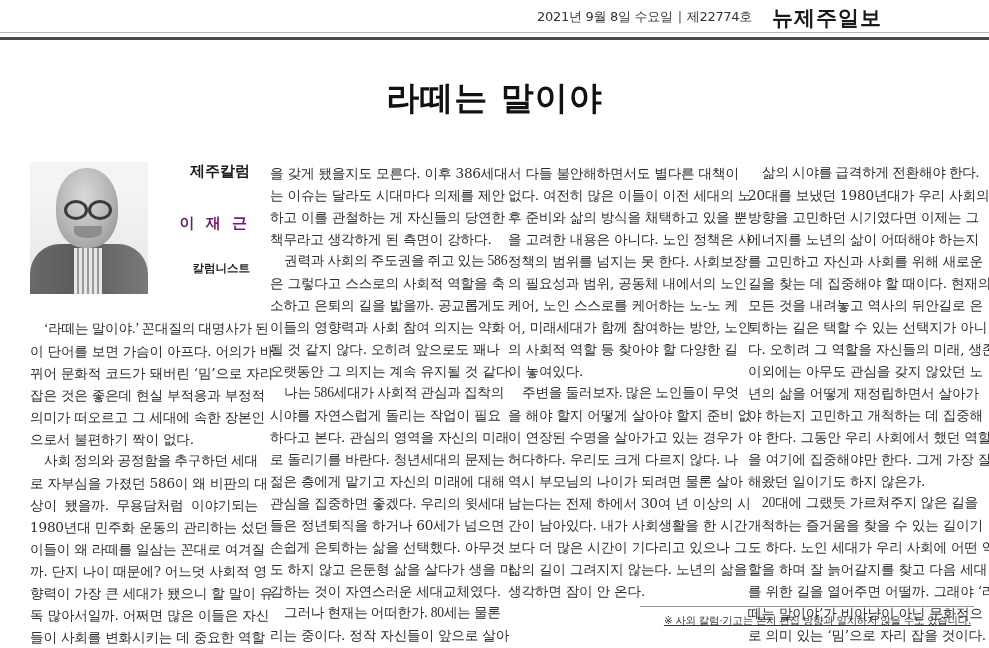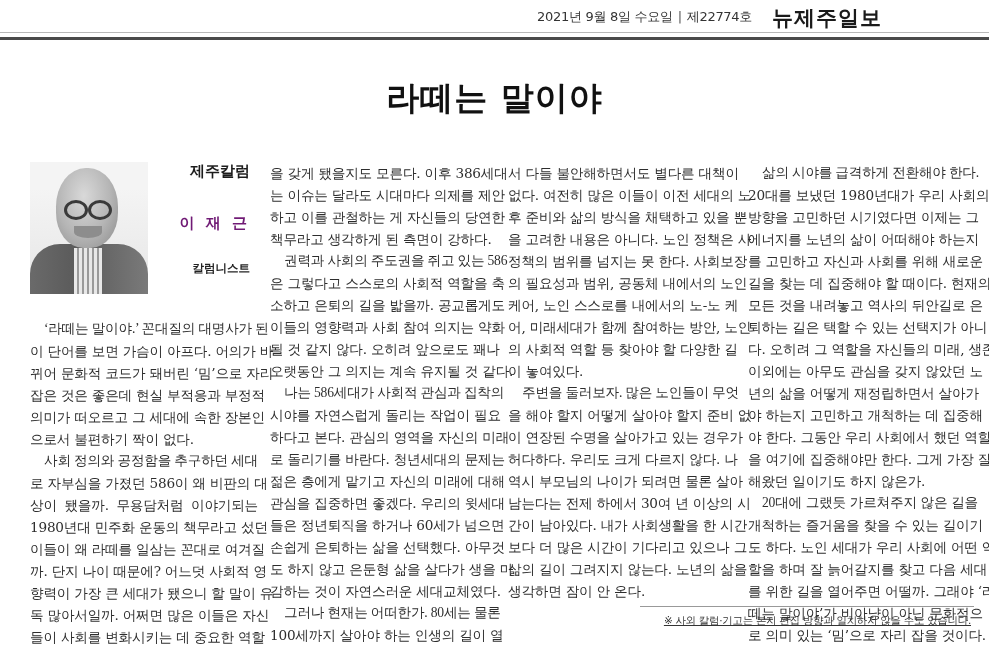--- a/index.html
+++ b/index.html
@@ -128,21 +128,21 @@
 <div class="col" id="col1">
     <span class="line indent">‘라떼는 말이야.’ 꼰대질의 대명사가 된</span>
     <span class="line">이 단어를 보면 가슴이 아프다. 어의가 바</span>
     <span class="line">뀌어 문화적 코드가 돼버린 ‘밈’으로 자리</span>
     <span class="line">잡은 것은 좋은데 현실 부적응과 부정적</span>
     <span class="line">의미가 떠오르고 그 세대에 속한 장본인</span>
     <span class="line last">으로서 불편하기 짝이 없다.</span>
     <span class="line indent">사회 정의와 공정함을 추구하던 세대</span>
     <span class="line">로 자부심을 가졌던 586이 왜 비판의 대</span>
     <span class="line">상이 됐을까. 무용담처럼 이야기되는</span>
-    <span class="line">1980년대 민주화 운동의 책무라고 섰던</span>
+    <span class="line">1980년대 민주화 운동의 관리하는 섰던</span>
     <span class="line">이들이 왜 라떼를 일삼는 꼰대로 여겨질</span>
     <span class="line">까. 단지 나이 때문에? 어느덧 사회적 영</span>
     <span class="line">향력이 가장 큰 세대가 됐으니 할 말이 유</span>
     <span class="line">독 많아서일까. 어쩌면 많은 이들은 자신</span>
     <span class="line">들이 사회를 변화시키는 데 중요한 역할</span>
   </div>
 <div class="col" id="col2">
     <span class="line">을 갖게 됐을지도 모른다. 이후 386세대</span>
     <span class="line">는 이슈는 달라도 시대마다 의제를 제안</span>
     <span class="line">하고 이를 관철하는 게 자신들의 당연한</span>
@@ -157,31 +157,30 @@
     <span class="line">시야를 자연스럽게 돌리는 작업이 필요</span>
     <span class="line">하다고 본다. 관심의 영역을 자신의 미래</span>
     <span class="line">로 돌리기를 바란다. 청년세대의 문제는</span>
     <span class="line">젊은 층에게 맡기고 자신의 미래에 대해</span>
     <span class="line">관심을 집중하면 좋겠다. 우리의 윗세대</span>
     <span class="line">들은 정년퇴직을 하거나 60세가 넘으면</span>
     <span class="line">손쉽게 은퇴하는 삶을 선택했다. 아무것</span>
     <span class="line">도 하지 않고 은둔형 삶을 살다가 생을 마</span>
     <span class="line last">감하는 것이 자연스러운 세대교체였다.</span>
     <span class="line indent">그러나 현재는 어떠한가. 80세는 물론</span>
-    <span class="line">100세까지 살아야 하는 인생의 길이 열</span>
     <span class="line">리는 중이다. 정작 자신들이 앞으로 살아</span>
   </div>
 <div class="col" id="col3">
     <span class="line">서 다들 불안해하면서도 별다른 대책이</span>
     <span class="line">없다. 여전히 많은 이들이 이전 세대의 노</span>
     <span class="line">후 준비와 삶의 방식을 채택하고 있을 뿐</span>
     <span class="line">을 고려한 내용은 아니다. 노인 정책은 사</span>
     <span class="line">정책의 범위를 넘지는 못 한다. 사회보장</span>
     <span class="line">의 필요성과 범위, 공동체 내에서의 노인</span>
-    <span class="line">케어, 노인 스스로를 내에서의 노-노 케</span>
+    <span class="line">케어, 노인 스스로를 케어하는 노-노 케</span>
     <span class="line">어, 미래세대가 함께 참여하는 방안, 노인</span>
     <span class="line">의 사회적 역할 등 찾아야 할 다양한 길</span>
     <span class="line last">이 놓여있다.</span>
     <span class="line indent">주변을 둘러보자. 많은 노인들이 무엇</span>
     <span class="line">을 해야 할지 어떻게 살아야 할지 준비 없</span>
     <span class="line">이 연장된 수명을 살아가고 있는 경우가</span>
     <span class="line">허다하다. 우리도 크게 다르지 않다. 나</span>
     <span class="line">역시 부모님의 나이가 되려면 물론 살아</span>
     <span class="line">남는다는 전제 하에서 30여 년 이상의 시</span>
     <span class="line">간이 남아있다. 내가 사회생활을 한 시간</span>

